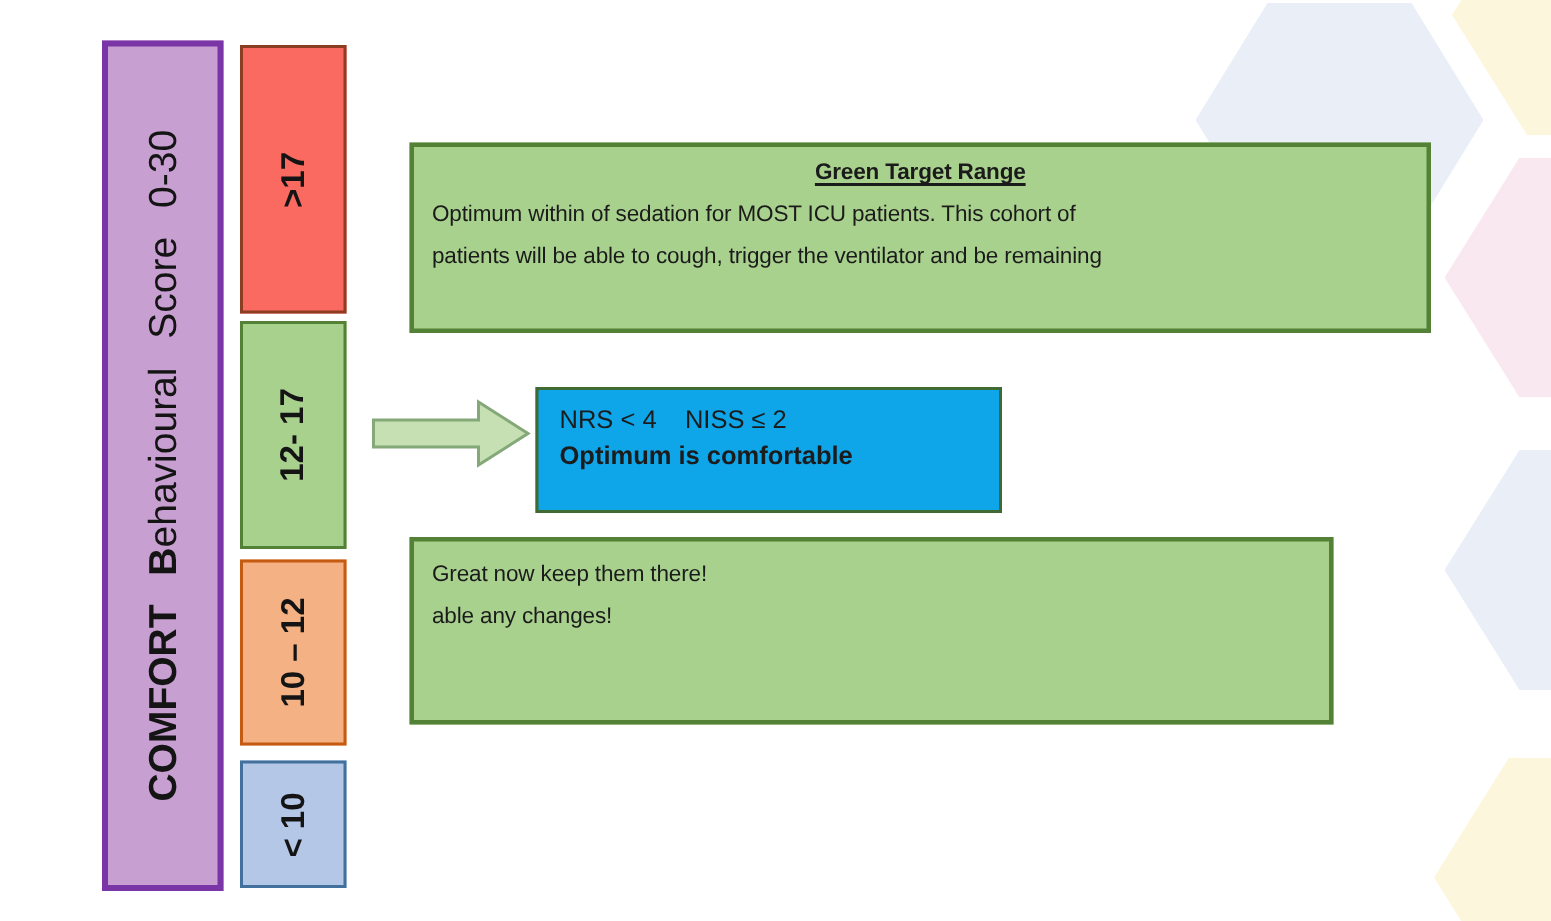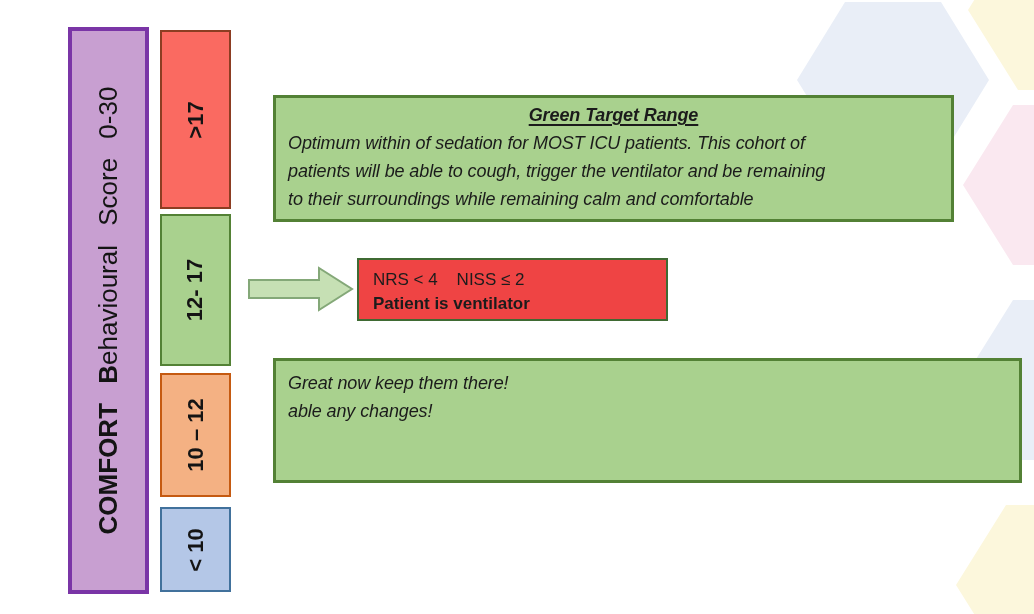--- a/index.html
+++ b/index.html
@@ -63,27 +63,26 @@
   .r0 { top: 30px;  height: 179px; }
   .r1 { top: 214px; height: 152px; }
   .r2 { top: 373px; height: 124px; }
   .r3 { top: 507px; height: 85px;  }
 
   
   .big-box {
     position: absolute;
     border: 3px solid;
     z-index: 2;
-    font-size: 18px;
+    font-size: 15px;
     letter-spacing: -0.1px;
     color: #1b1b1b;
-    font-style: italic;
   }
   .target-box { left: 273px; top: 95px;  width: 681px; height: 127px; padding: 3px 12px; }
-  .advice-box { left: 273px; top: 358px; width: 749px; height: 125px; padding: 8px 12px; }
+  .advice-box { left: 273px; top: 358px; width: 616px; height: 125px; padding: 8px 12px; }
   .big-box .line { line-height: 28px; white-space: pre; }
   .big-box .title-line {
     text-align: center;
     font-weight: 700;
     text-decoration: underline;
     text-decoration-thickness: 2px;
     text-underline-offset: 3px;
   }
   .em-underline {
     font-weight: 700;
@@ -92,22 +91,22 @@
     text-underline-offset: 3px;
   }
 
   
   .arrow-wrap { position: absolute; left: 248px; top: 265px; width: 106px; height: 48px; z-index: 2; }
 
   
   .assess-box {
     position: absolute;
     left: 357px; top: 258px;
-    width: 311px; height: 63px;
-    background: #ef4444;
+    width: 311px; height: 84px;
+    background: #0ea5e9;
     border: 2px solid;
     z-index: 2;
     padding: 8px 0 0 14px;
     font-size: 17px;
   }
   .assess-box .line { line-height: 24px; white-space: pre; }
   .assess-box .bold-line { font-weight: 700; }
 </style>
 </head>
 <body>
@@ -134,32 +133,31 @@
     <span class="vlabel">10 – 12</span>
   </div>
   <div class="range-box r3" style="background-color: rgb(180, 199, 231); border-color: rgb(65, 113, 156);">
     <span class="vlabel">&lt; 10</span>
   </div>
 
   <div class="big-box target-box" style="background-color: rgb(169, 209, 142); border-color: rgb(83, 129, 53);">
     <div class="line title-line">Green Target Range</div>
     <div class="line">Optimum within of sedation for MOST ICU patients. This cohort of</div>
     <div class="line">patients will be able to cough, trigger the ventilator and be remaining</div>
-    <div class="line">to their surroundings while remaining calm and comfortable</div>
   </div>
 
   <div class="arrow-wrap">
     <svg width="106" height="48" viewBox="0 0 106 48" xmlns="http://www.w3.org/2000/svg">
       <polygon points="1,15 71,15 71,3 104,24 71,45 71,33 1,33" stroke-width="2" stroke-linejoin="miter" style="fill: rgb(198, 224, 180); stroke: rgb(132, 168, 120);"></polygon>
     </svg>
   </div>
 
   <div class="assess-box" style="border-color: rgb(63, 106, 51);">
     <div class="line">NRS &lt; 4    NISS ≤ 2</div>
-    <div class="line bold-line">Patient is ventilator</div>
+    <div class="line bold-line">Optimum is comfortable</div>
   </div>
 
   <div class="big-box advice-box" style="background-color: rgb(169, 209, 142); border-color: rgb(83, 129, 53);">
     <div class="line">Great now keep them there!</div>
     <div class="line">able any changes!</div>
   </div>
 
 </div>
 
 </body></html>

